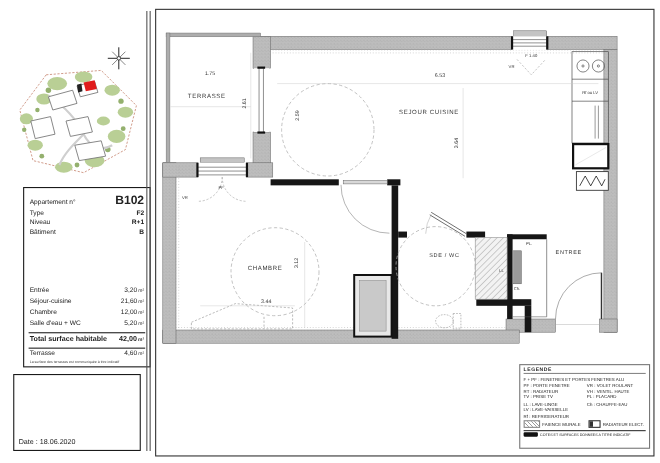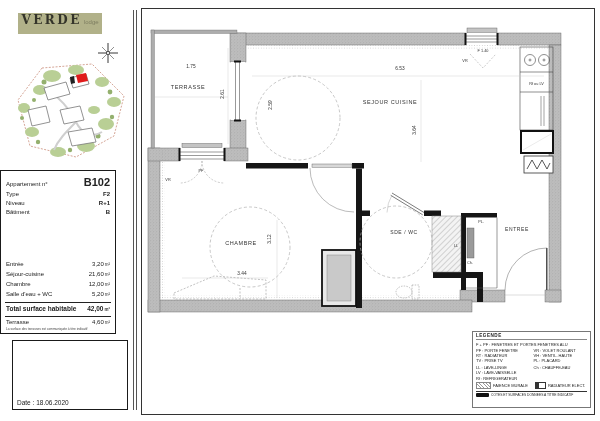--- a/index.html
+++ b/index.html
@@ -5,21 +5,21 @@
   html,body{margin:0;padding:0;background:#fff;}
   .sheet{position:relative;width:600px;height:421px;background:#fff;overflow:hidden;
          font-family:"Liberation Sans",sans-serif;color:#222;}
   
   .logo-box{position:absolute;left:18px;top:13px;width:84px;height:21px;background:#b1b189;
             display:flex;align-items:baseline;justify-content:center;}
   .logo-brand{font-family:"DejaVu Serif",serif;font-size:12px;letter-spacing:2.5px;color:#34342a;font-weight:bold;}
   .logo-suffix{font-size:6px;color:#7d7d60;margin-left:2px;}
   .compass{position:absolute;left:97px;top:42px;width:22px;height:22px;}
   .siteplan{position:absolute;left:14px;top:60px;width:116px;height:104px;}
-  .info-box{position:absolute;left:0;top:170px;width:114px;height:162px;border:1px solid #1a1a1a;font-size:6px;}
+  .info-box{position:absolute;left:21px;top:170px;width:114px;height:162px;border:1px solid #1a1a1a;font-size:6px;}
   .irow{position:absolute;left:5px;right:5px;display:flex;align-items:baseline;}
   .irow .lbl{color:#222;}
   .irow .val{margin-left:auto;font-weight:bold;}
   .apt-val{font-size:11px;}
   .arow{position:absolute;left:5px;right:5px;display:flex;align-items:baseline;}
   .arow .val{margin-left:auto;}
   .unit{font-size:4.5px;margin-left:1px;color:#333;}
   .sep{position:absolute;left:4px;right:4px;border-top:1px solid #222;height:0;}
   .total{font-weight:bold;font-size:6.5px;}
   .note-small{position:absolute;left:5px;right:3px;font-size:3.2px;color:#444;}
@@ -47,24 +47,20 @@
   .sw-rect{display:inline-block;width:9px;height:4.5px;border:.5px solid #333;
            background:linear-gradient(to right,#333 0 30%,#fff 30%);margin-left:5px;}
   .lg-note{border-top:.5px solid #333;margin-top:1px;padding-top:1.5px;display:flex;align-items:center;gap:2px;font-size:3.3px;}
   .lg-bar{display:inline-block;width:13px;height:4px;background:#111;border-radius:1px;}
 </style>
 </head>
 <body>
 
 <div class="sheet">
 
-  <div class="logo-box">
-    <span class="logo-brand">VERDE</span>
-    <span class="logo-suffix">lodge</span>
-  </div>
 
   <svg class="compass" viewBox="0 0 22 22">
     <g stroke="#222" stroke-width="0.9" fill="none">
       <line x1="11" y1="1" x2="11" y2="21"></line>
         <line x1="1" y1="11" x2="21" y2="11"></line>
     </g>
     <g stroke="#444" stroke-width="0.6" fill="none">
       <line x1="5" y1="5" x2="17" y2="17"></line>
         <line x1="17" y1="5" x2="5" y2="17"></line>
     </g>

